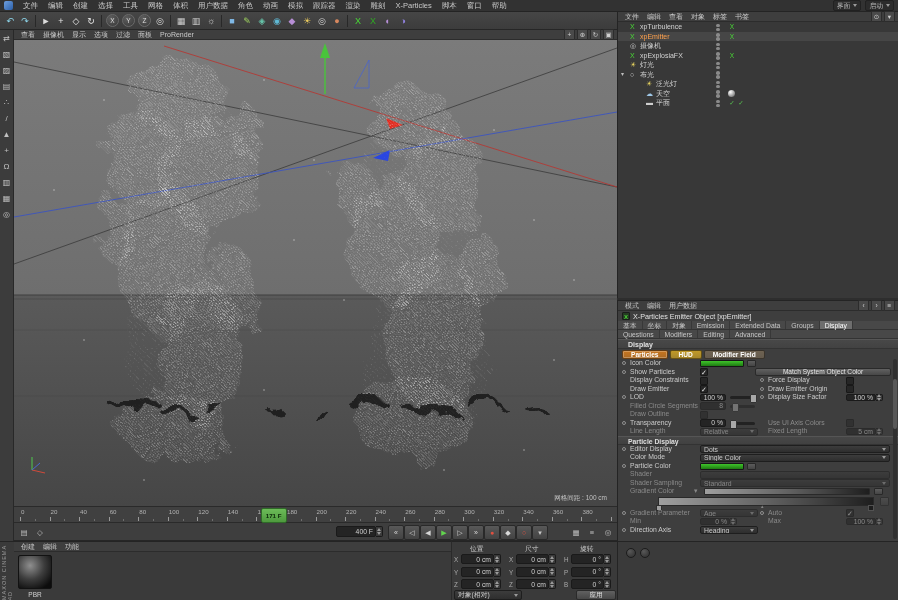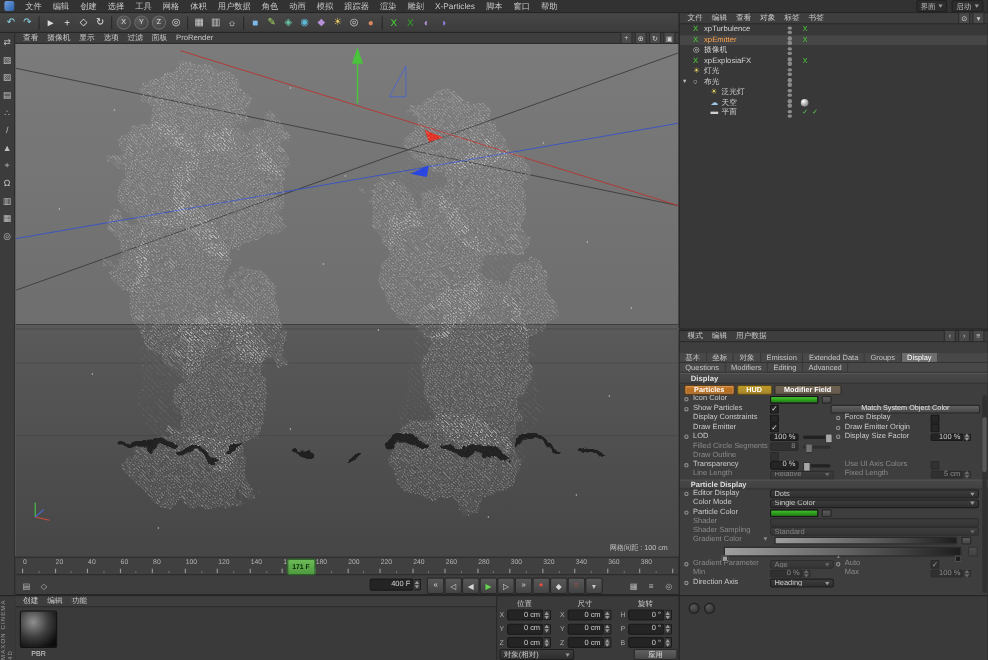--- a/index.html
+++ b/index.html
@@ -571,20 +571,24 @@
           <span class="menu-item">模式</span>
           <span class="menu-item">编辑</span>
           <span class="menu-item">用户数据</span>
         </div>
       <div class="pmenu-right am-menu-icons">
           <div class="vpicon">‹</div>
           <div class="vpicon">›</div>
           <div class="vpicon">≡</div>
         </div>
     </div>
+    <div class="am-title">
+      <span class="am-obj-icon">X</span>
+      <span>X-Particles Emitter Object [xpEmitter]</span>
+    </div>
     <div class="amtabs" style="top:20px">
         <span class="amtab">基本</span>
         <span class="amtab">坐标</span>
         <span class="amtab">对象</span>
         <span class="amtab">Emission</span>
         <span class="amtab">Extended Data</span>
         <span class="amtab">Groups</span>
         <span class="amtab active">Display</span>
       </div>
     <div class="amtabs" style="top:29px">

